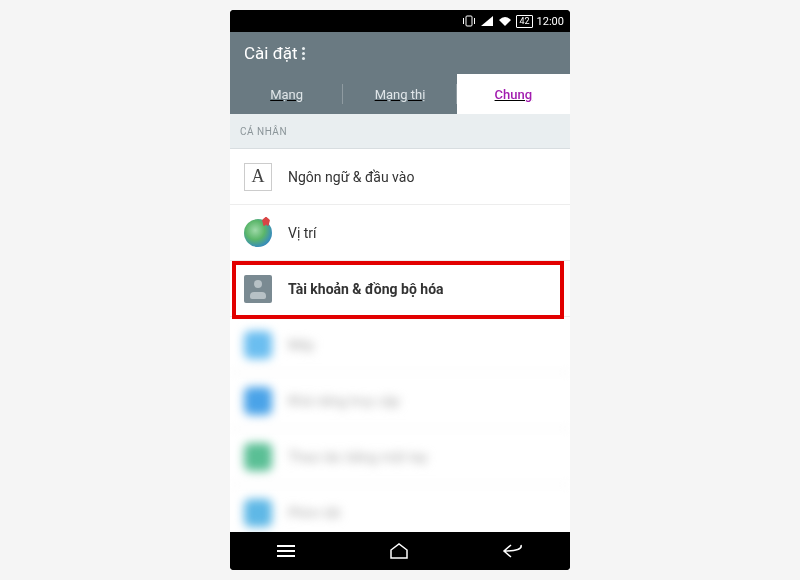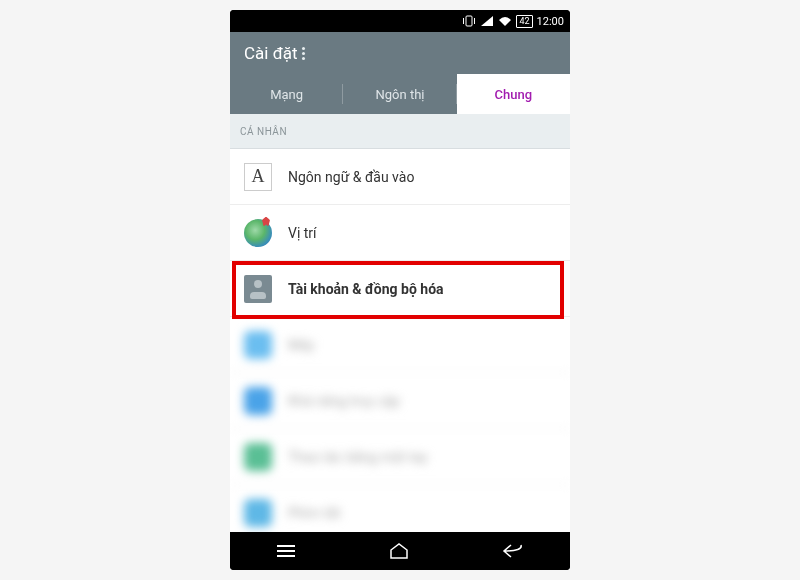--- a/index.html
+++ b/index.html
@@ -55,20 +55,21 @@
     font-size: 17px;
     font-weight: 400;
   }
   .overflow-icon { display: flex; flex-direction: column; gap: 2px; padding: 4px; }
   .overflow-icon span { width: 3px; height: 3px; background: #e7edef; border-radius: 50%; }
   
   .tabs {
     display: flex;
     background: #6a7a82;
     height: 40px;
+    text-decoration: underline;
   }
   .tab {
     flex: 1;
     display: flex;
     align-items: center;
     justify-content: center;
     color: #dfe5e8;
     font-size: 13px;
     position: relative;
   }
@@ -227,21 +228,21 @@
     <span>Cài đặt</span>
     <div class="overflow-icon">
       <span></span>
         <span></span>
         <span></span>
     </div>
   </div>
 
   <div class="tabs">
     <div class="tab sep">Mạng</div>
-    <div class="tab sep">Ngôn thị</div>
+    <div class="tab sep">Mạng thị</div>
     <div class="tab active">Chung</div>
   </div>
 
   <div class="section-header">CÁ NHÂN</div>
 
   <div class="list">
 
     <div class="list-row">
       <div class="icon-box">
         <div class="a-icon">A</div>

